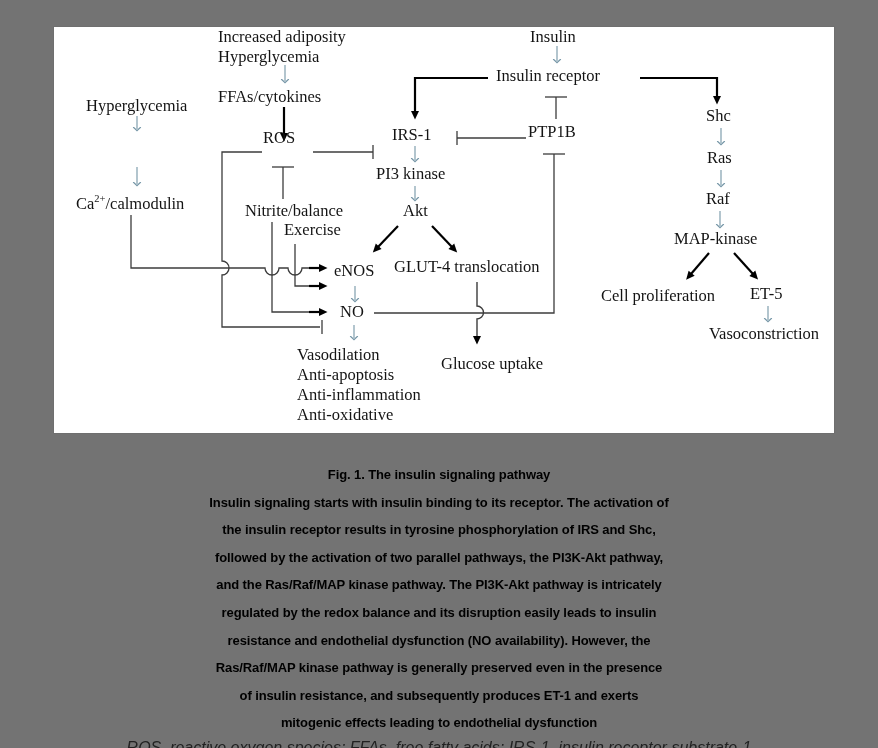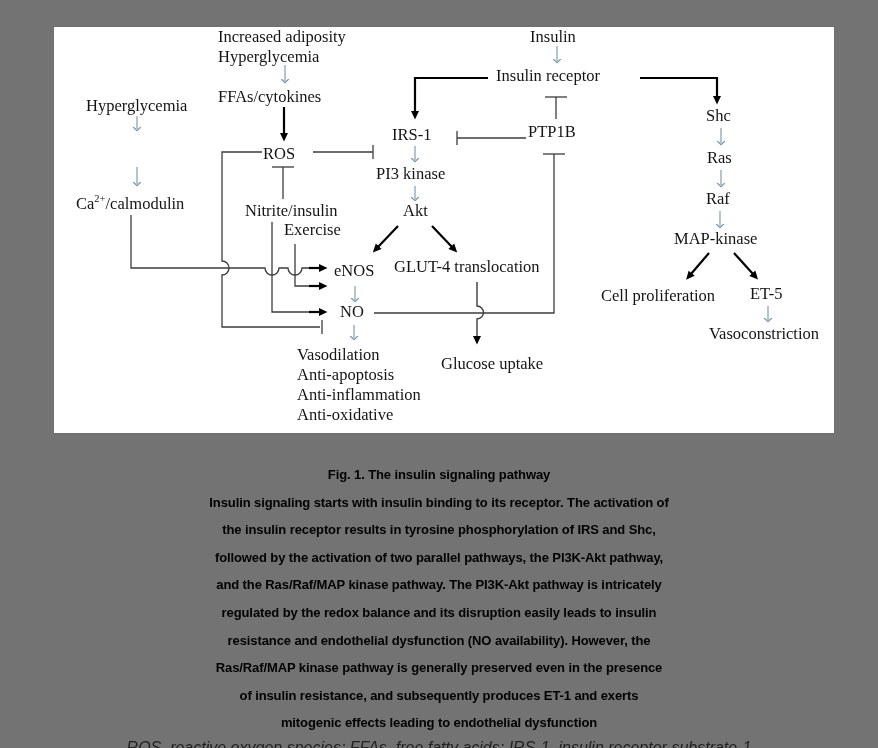--- a/index.html
+++ b/index.html
@@ -85,27 +85,27 @@
 
   <div class="lbl" style="left:218px;top:27px">Increased adiposity</div>
   <div class="lbl" style="left:218px;top:47px">Hyperglycemia</div>
   <div class="lbl" style="left:530px;top:27px">Insulin</div>
   <div class="lbl" style="left:218px;top:87px">FFAs/cytokines</div>
   <div class="lbl" style="left:86px;top:96px">Hyperglycemia</div>
   <div class="lbl" style="left:496px;top:66px">Insulin receptor</div>
   <div class="lbl" style="left:706px;top:106px">Shc</div>
   <div class="lbl" style="left:392px;top:125px">IRS-1</div>
   <div class="lbl" style="left:528px;top:122px">PTP1B</div>
-  <div class="lbl" style="left:263px;top:144px">ROS</div>
+  <div class="lbl" style="left:263px;top:128px">ROS</div>
   <div class="lbl" style="left:707px;top:148px">Ras</div>
   <div class="lbl" style="left:376px;top:164px">PI3 kinase</div>
   <div class="lbl" style="left:706px;top:189px">Raf</div>
   <div class="lbl" style="left:76px;top:189px"><span>Ca</span><sup>2+</sup><span>/calmodulin</span></div>
   <div class="lbl" style="left:403px;top:201px">Akt</div>
-  <div class="lbl" style="left:245px;top:201px">Nitrite/insulin</div>
+  <div class="lbl" style="left:245px;top:201px">Nitrite/balance</div>
   <div class="lbl" style="left:284px;top:220px">Exercise</div>
   <div class="lbl" style="left:674px;top:229px">MAP-kinase</div>
   <div class="lbl" style="left:394px;top:257px">GLUT-4 translocation</div>
   <div class="lbl" style="left:334px;top:261px">eNOS</div>
   <div class="lbl" style="left:601px;top:286px">Cell proliferation</div>
   <div class="lbl" style="left:750px;top:284px">ET-5</div>
   <div class="lbl" style="left:340px;top:302px">NO</div>
   <div class="lbl" style="left:709px;top:324px">Vasoconstriction</div>
   <div class="lbl" style="left:297px;top:345px">
     <div>Vasodilation</div>

